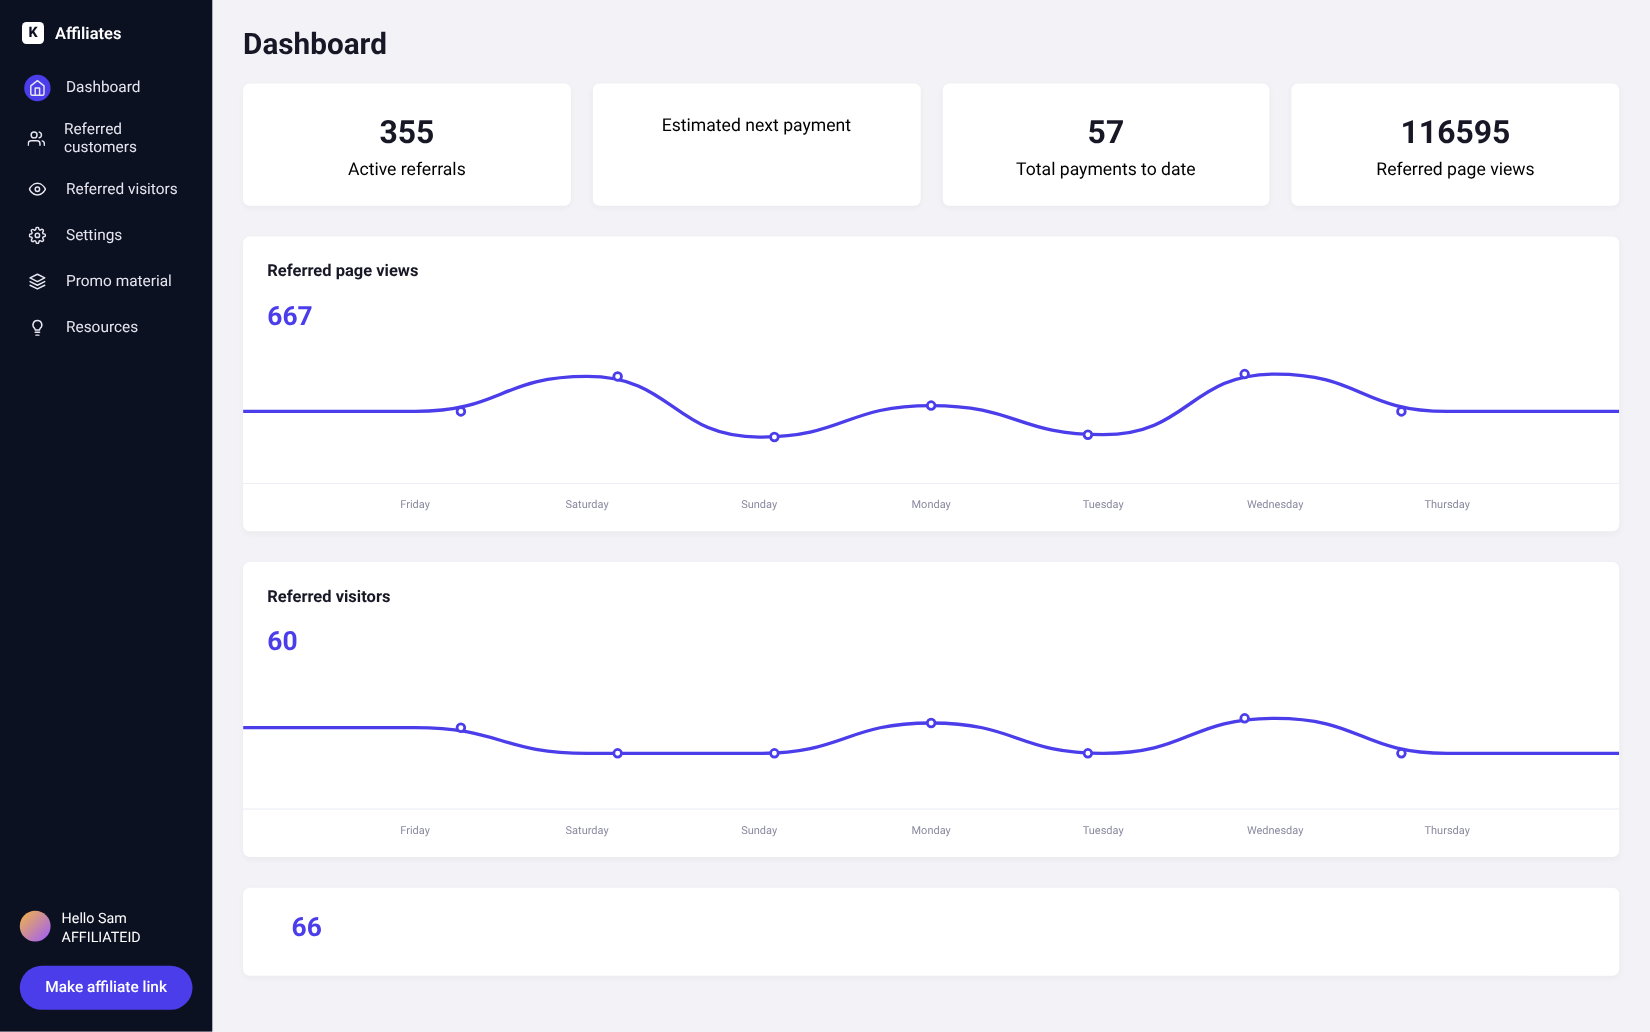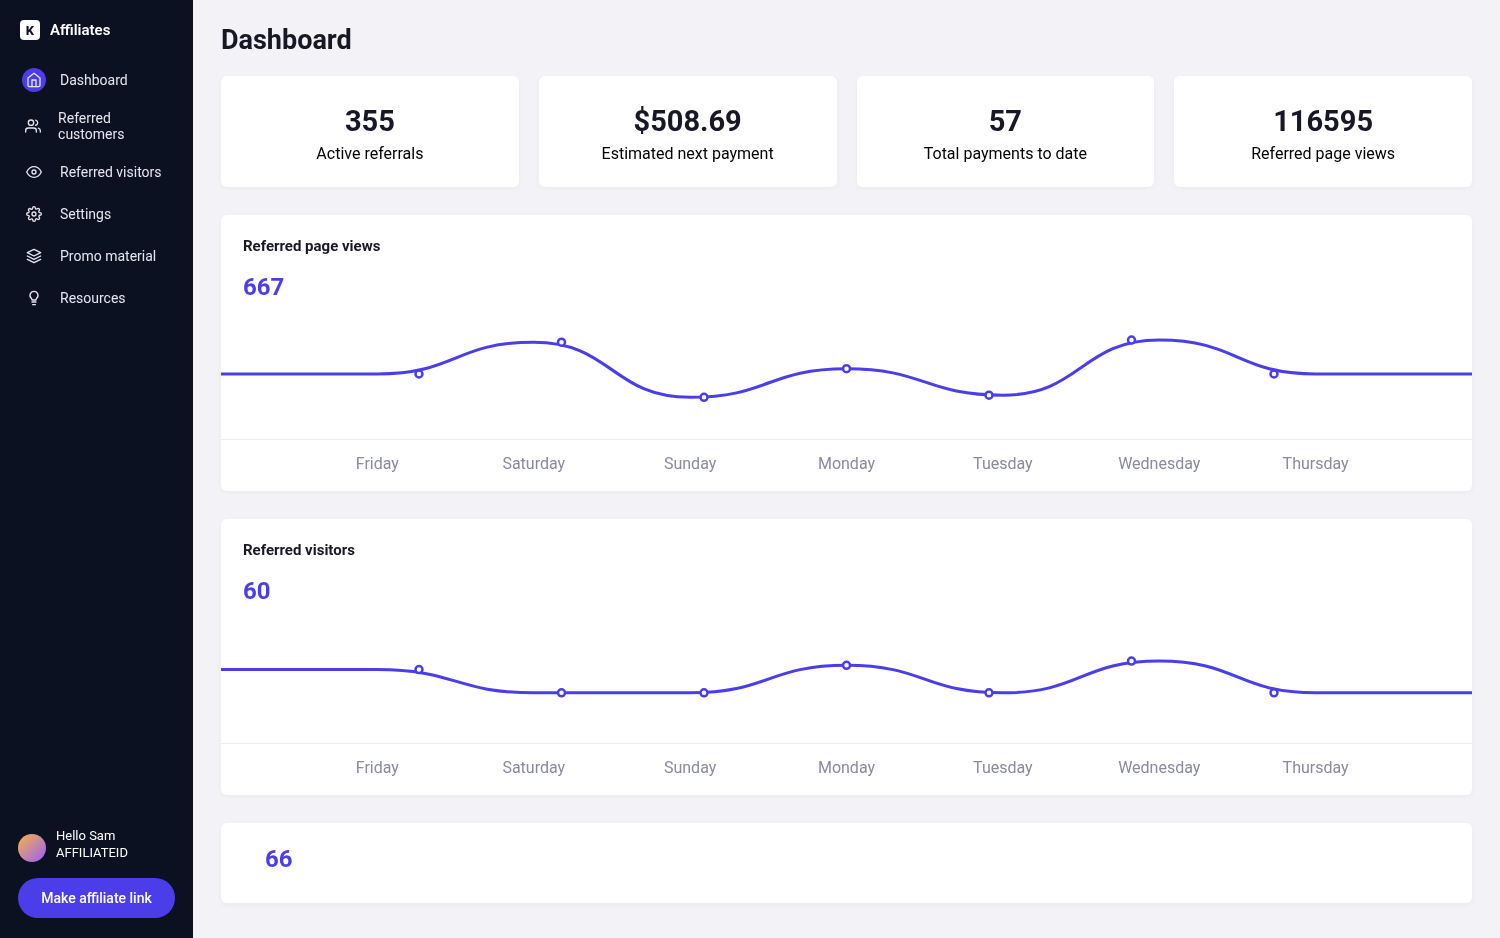--- a/index.html
+++ b/index.html
@@ -6,37 +6,37 @@
 body{background:#f3f3f7;display:flex;min-height:938px;width:1500px;overflow:hidden}
 .sidebar{width:193px;background:#0c1122;color:#fff;display:flex;flex-direction:column;padding:20px 0;flex-shrink:0}
 .brand{display:flex;align-items:center;gap:10px;padding:0 20px 20px 20px;font-weight:600;font-size:15px}
 .brand-icon{width:20px;height:20px;background:#fff;border-radius:4px;display:flex;align-items:center;justify-content:center;color:#0c1122;font-weight:800;font-size:13px}
 .nav{display:flex;flex-direction:column;gap:2px;padding:0 12px}
 .nav-item{display:flex;align-items:center;gap:14px;padding:8px 10px;border-radius:8px;font-size:14px;cursor:pointer;color:#e6e6f0}
 .nav-item.active .nav-icon-wrap{background:#4b3eea;border-radius:50%}
 .nav-icon-wrap{width:24px;height:24px;display:flex;align-items:center;justify-content:center}
 .nav-icon{width:16px;height:16px;flex-shrink:0}
 .sidebar-bottom{margin-top:auto;padding:0 18px}
-.user-row{display:flex;align-items:flex-end;gap:10px;margin-bottom:16px}
+.user-row{display:flex;align-items:flex-start;gap:10px;margin-bottom:16px}
 .avatar{width:28px;height:28px;border-radius:50%;background:linear-gradient(135deg,#f5b642,#9b5bff);flex-shrink:0}
 .user-text{font-size:13px;line-height:1.3}
 .make-link-btn{background:#4b3eea;color:#fff;border:none;border-radius:22px;padding:12px 20px;font-size:14px;font-weight:500;cursor:pointer;width:100%}
 .main{flex:1;padding:24px 28px;overflow-y:auto}
 .page-title{font-size:27px;font-weight:700;color:#171726;margin-bottom:20px}
 .stat-grid{display:flex;gap:20px;margin-bottom:28px}
 .stat-card{flex:1;background:#fff;border-radius:6px;padding:28px 16px 24px 16px;text-align:center;box-shadow:0 2px 6px rgba(0,0,0,0.04)}
 .stat-value{font-size:29px;font-weight:700;color:#171726;margin-bottom:6px}
 .stat-label{font-size:16px;color:#000000}
 .chart-card{background:#fff;border-radius:6px;padding:22px 0 18px 0;margin-bottom:28px;box-shadow:0 2px 6px rgba(0,0,0,0.04)}
 .chart-title{font-size:15px;font-weight:700;color:#171726;padding:0 22px;margin-bottom:18px}
 .chart-metric{font-size:24px;font-weight:700;color:#4b3eea;padding:0 22px;margin-bottom:8px}
 .chart-area{position:relative;height:130px;width:100%}
 .chart-area svg{width:100%;height:100%;display:block}
 .chart-axis{display:flex;border-top:1px solid #eceef3;margin-top:0}
-.chart-axis .tick{flex:1;text-align:center;font-size:16px;color:#8a8aa0;padding-top:14px}
+.chart-axis .tick{flex:1;text-align:center;font-size:10px;color:#8a8aa0;padding-top:14px}
 .chart-axis .tick:first-child{flex:0.5;text-align:left}
 .chart-axis .tick:last-child{flex:0.5;text-align:right}
 .chart-card-small{background:#fff;border-radius:6px;padding:22px;box-shadow:0 2px 6px rgba(0,0,0,0.04)}
 </style>
 </head>
 <body>
 
 <aside class="sidebar">
   <div class="brand">
     <div class="brand-icon">K</div>
@@ -116,21 +116,20 @@
 
 <main class="main">
   <h1 class="page-title">Dashboard</h1>
 
   <div class="stat-grid" id="stats">
       <div class="stat-card">
         <div class="stat-value">355</div>
         <div class="stat-label">Active referrals</div>
       </div>
       <div class="stat-card">
-        <div class="stat-value">$508.69</div>
         <div class="stat-label">Estimated next payment</div>
       </div>
       <div class="stat-card">
         <div class="stat-value">57</div>
         <div class="stat-label">Total payments to date</div>
       </div>
       <div class="stat-card">
         <div class="stat-value">116595</div>
         <div class="stat-label">Referred page views</div>
       </div>

